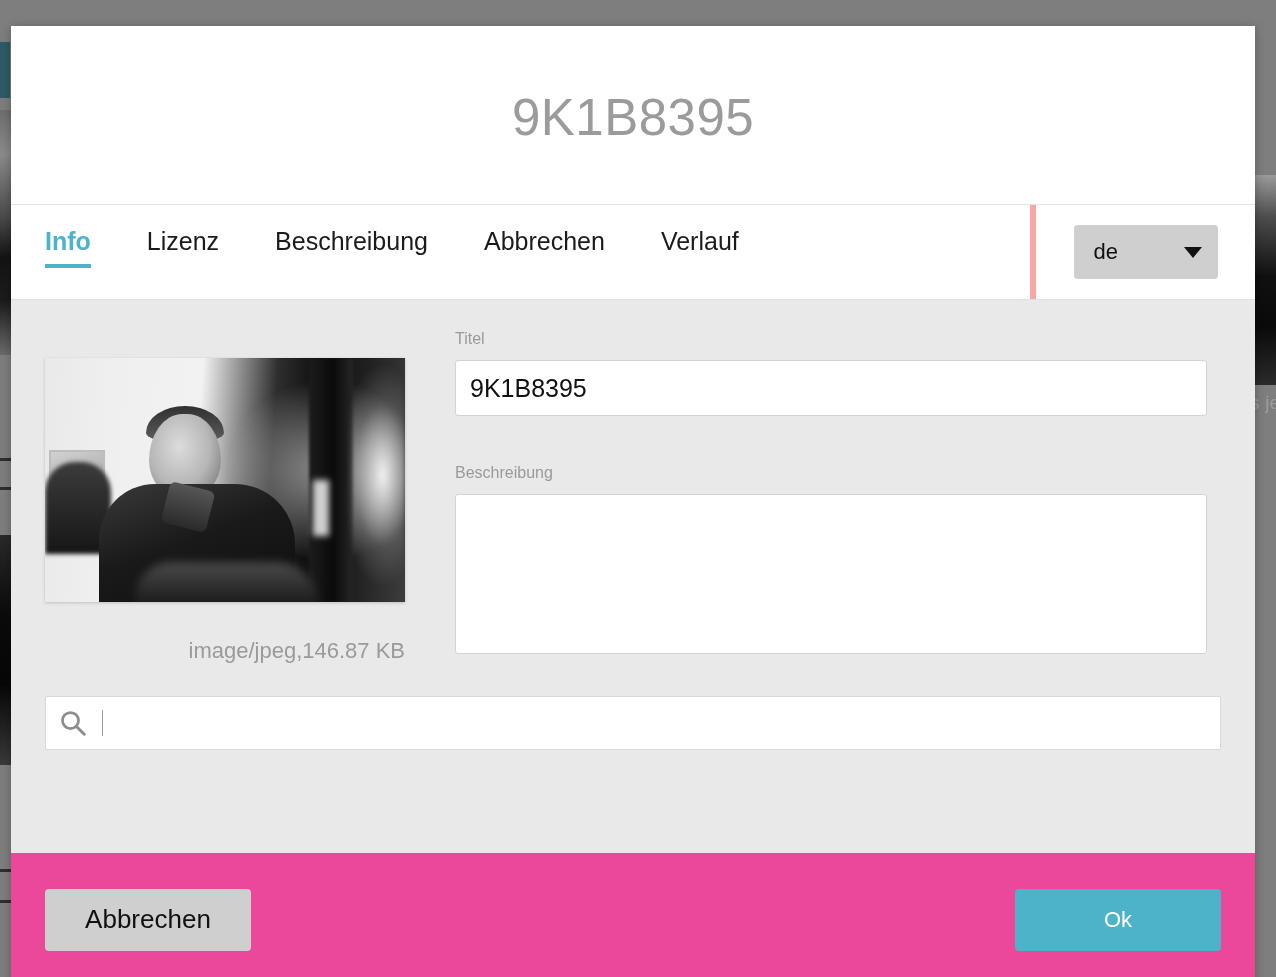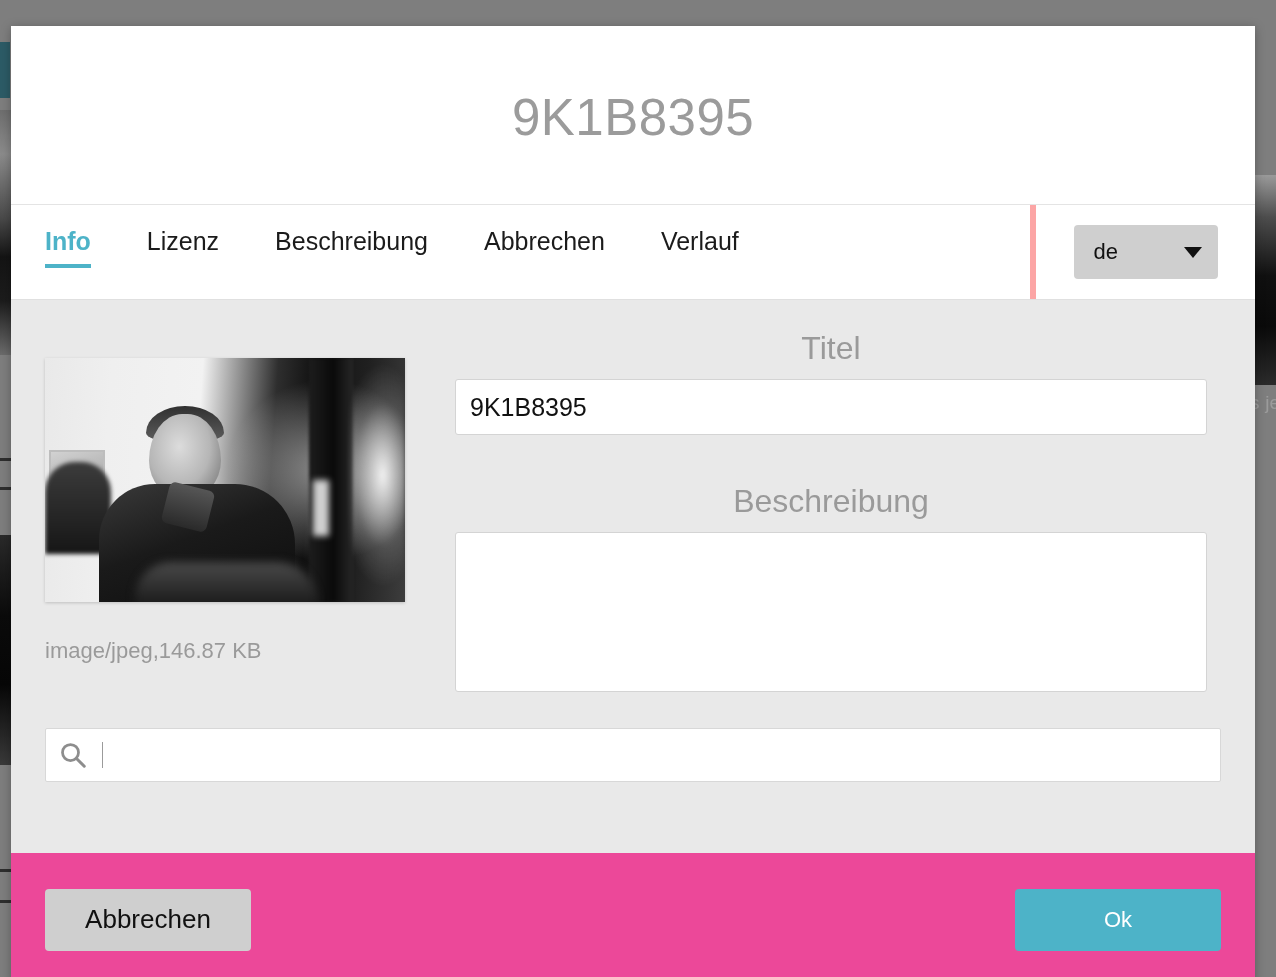--- a/index.html
+++ b/index.html
@@ -245,34 +245,33 @@
   }
   .thumb .highlight-cup {
     position: absolute; left: 268px; top: 122px;
     width: 16px; height: 56px;
     background: rgba(255,255,255,.8);
     filter: blur(3px);
   }
   .file-meta {
     margin-top: 36px;
     width: 360px;
-    text-align: left;
+    text-align: right;
     font-size: 22px;
     color: #9a9a9a;
   }
 
   .col-right {
     flex: 1 1 auto;
     padding-right: 14px;
   }
   .field-label {
-    font-size: 32px;
+    font-size: 16px;
     color: #9a9a9a;
     margin-bottom: 12px;
-    text-align: center;
   }
   .text-input {
     width: 100%;
     height: 56px;
     background: #fff;
     border: 1px solid #d4d4d4;
     border-radius: 3px;
     padding: 0 14px;
     font-size: 25px;
     color: #111;

